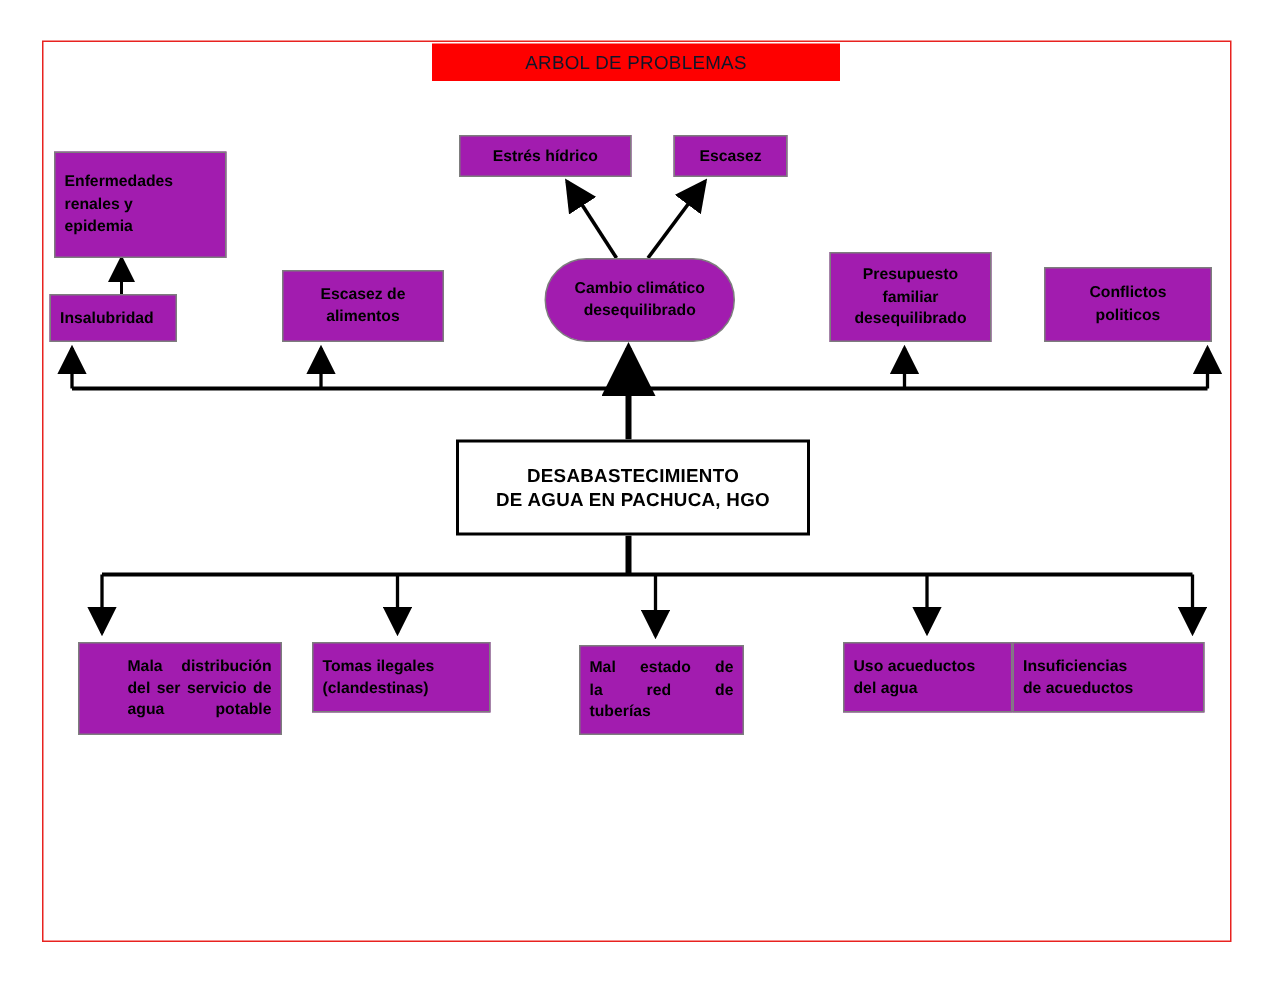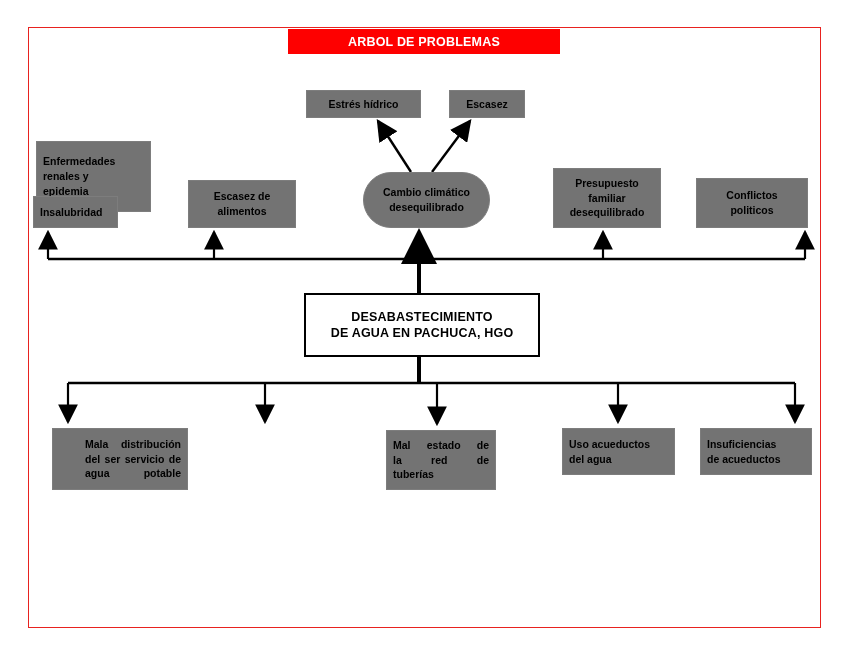--- a/index.html
+++ b/index.html
@@ -37,31 +37,31 @@
     top: 29px;
     width: 272px;
     height: 25px;
     background: #fe0000;
     display: flex;
     align-items: center;
     justify-content: center;
   }
   .title-banner span {
     font-size: 12.5px;
-    font-weight: bold;
-    color: #ffffff;
+    font-weight: normal;
+    color: #0f172a;
     letter-spacing: 0.2px;
     white-space: nowrap;
   }
   
   .node {
     position: absolute;
     box-sizing: border-box;
     border: 1px solid #7d7d7d;
-    background: #737373;
+    background: #a21caf;
     display: flex;
     flex-direction: column;
     justify-content: center;
     font-size: 10.5px;
     font-weight: bold;
     color: #000000;
     line-height: 1.42;
     padding: 3px 6px;
   }
   .node.center {
@@ -153,21 +153,21 @@
   </svg>
 
   <div class="node center" style="left:306px; top:90px; width:115px; height:28px;">
     <span class="line">Estrés hídrico</span>
   </div>
 
   <div class="node center" style="left:449px; top:90px; width:76px; height:28px;">
     <span class="line">Escasez</span>
   </div>
 
-  <div class="node left" style="left:36px; top:101px; width:115px; height:71px;margin-top:40px;">
+  <div class="node left" style="left:36px; top:101px; width:115px; height:71px;">
     <span class="line">Enfermedades</span>
     <span class="line">renales           y</span>
     <span class="line">epidemia</span>
   </div>
 
   <div class="node left" style="left:33px; top:196px; width:85px; height:32px;">
     <span class="line">Insalubridad</span>
   </div>
 
   <div class="node center" style="left:188px; top:180px; width:108px; height:48px;">
@@ -195,30 +195,34 @@
     <span>DESABASTECIMIENTO</span>
     <span>DE AGUA EN PACHUCA, HGO</span>
   </div>
 
   <div class="node justify" style="left:52px; top:428px; width:136px; height:62px;padding-left:32px;">
     <span class="line">Mala    distribución</span>
     <span class="line">del  ser  servicio  de</span>
     <span class="line">agua potable</span>
   </div>
 
+  <div class="node left" style="left:208px; top:428px; width:119px; height:47px;">
+    <span class="line">Tomas ilegales</span>
+    <span class="line">(clandestinas)</span>
+  </div>
 
   <div class="node justify" style="left:386px; top:430px; width:110px; height:60px;">
     <span class="line">Mal  estado  de</span>
     <span class="line">la        red       de</span>
     <span class="line">tuberías</span>
   </div>
 
   <div class="node left" style="left:562px; top:428px; width:113px; height:47px;">
     <span class="line">Uso   acueductos</span>
     <span class="line">del agua</span>
   </div>
 
-  <div class="node left" style="left:700px; top:428px; width:112px; height:47px;">
+  <div class="node left" style="left:675px; top:428px; width:128px; height:47px;">
     <span class="line">Insuficiencias</span>
     <span class="line">de acueductos</span>
   </div>
 
 </div>
 
 </body></html>

